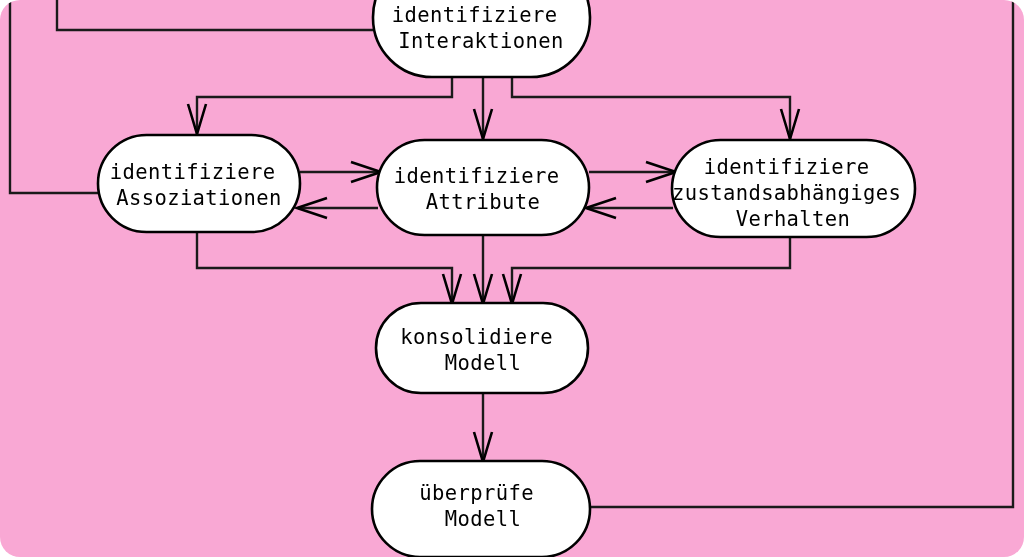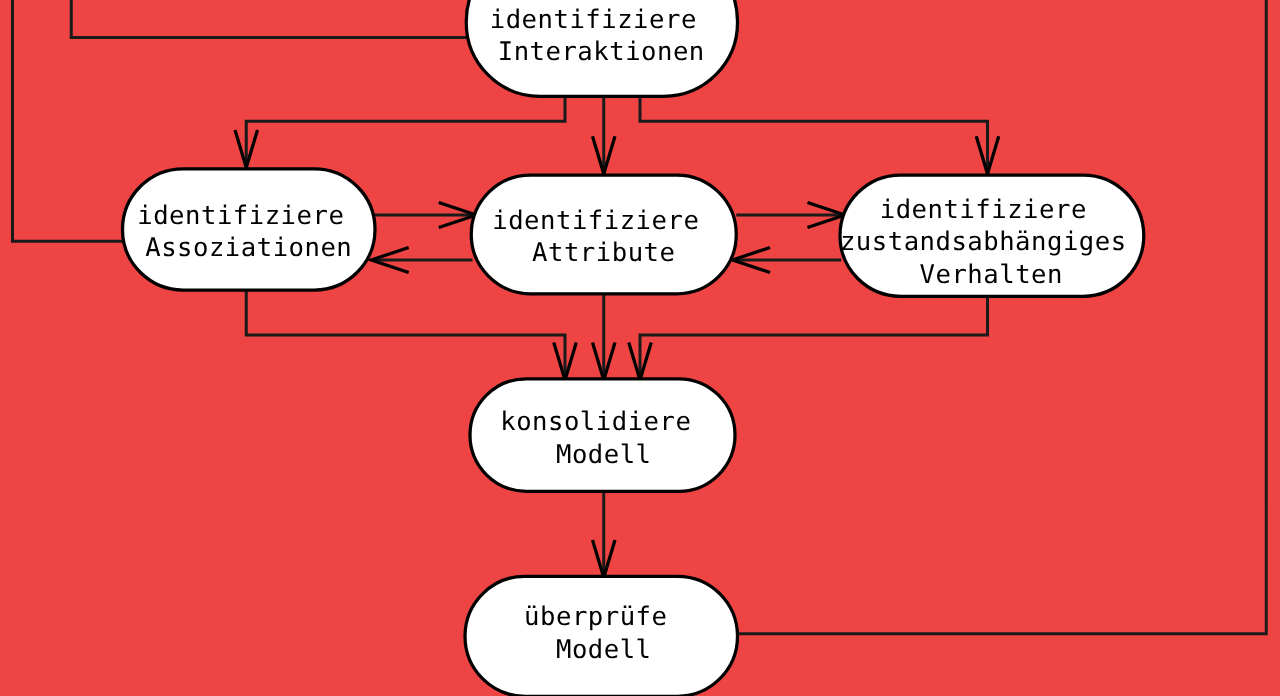--- a/index.html
+++ b/index.html
@@ -7,22 +7,23 @@
     padding: 0;
     background: #ffffff;
   }
   body {
     font-family: "DejaVu Sans Mono", "Liberation Mono", monospace;
   }
   #diagram-root {
     position: relative;
     width: 1024px;
     height: 557px;
-    background: #ef4444;
+    background: #f9a8d4;
     overflow: hidden;
+    border-radius: 20px;
   }
   svg#flow {
     display: block;
     width: 1024px;
     height: 557px;
   }
   .node-shape {
     fill: #ffffff;
     stroke: #000000;
     stroke-width: 2.6;

